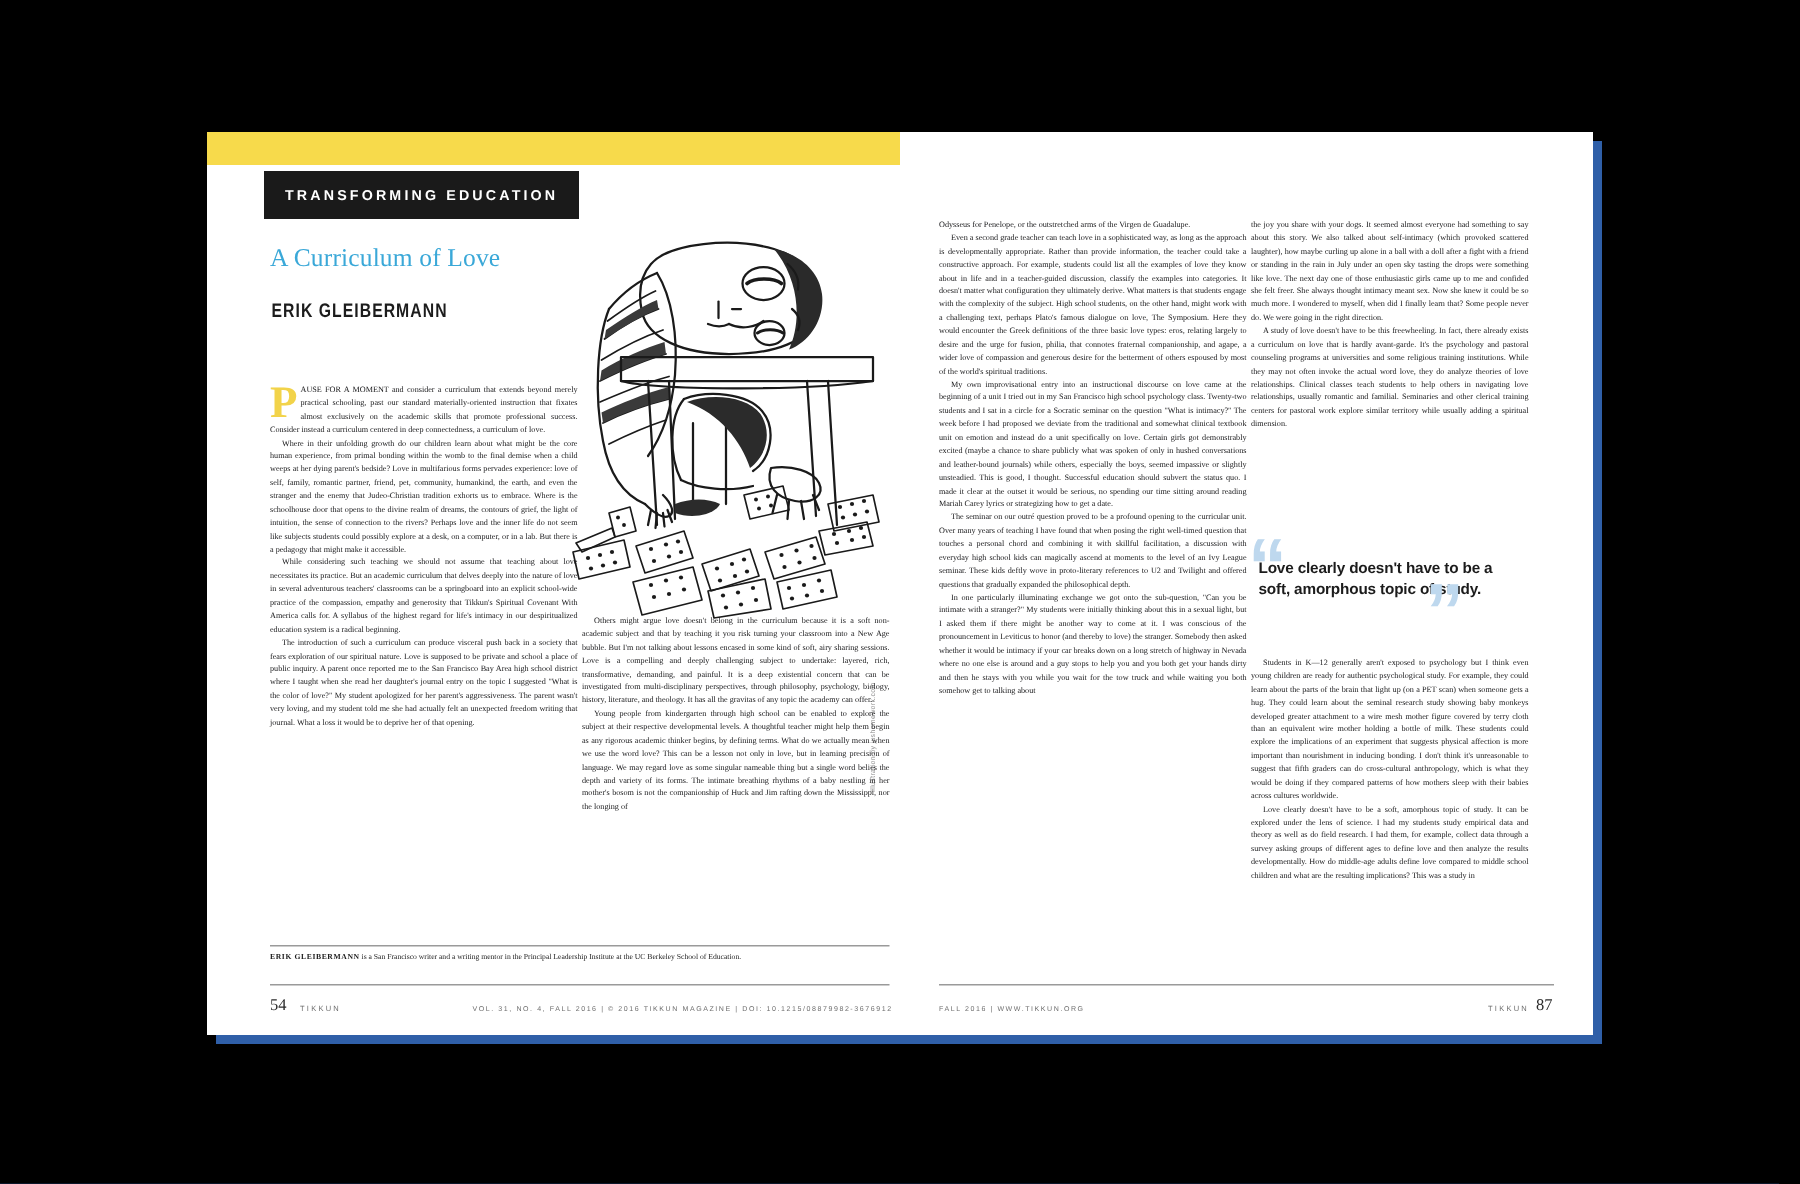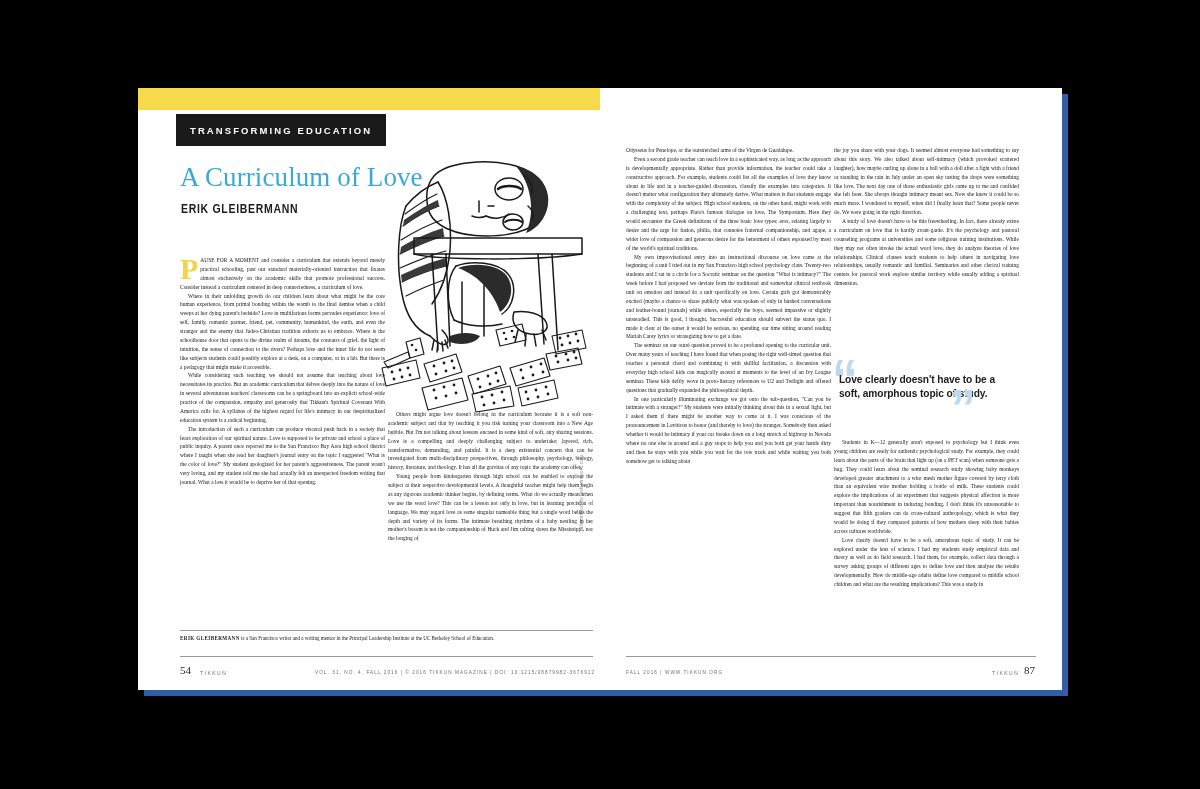--- a/index.html
+++ b/index.html
@@ -52,21 +52,21 @@
     font-size: 9.5px;
     font-weight: bold;
     letter-spacing: 2.1px;
   }
   .headline {
     position: absolute;
     left: 42px; top: 75px;
     width: 270px;
     color: #3aa8d8;
     font-family: "Liberation Serif", serif;
-    font-size: 27px;
+    font-size: 17px;
     line-height: 1.05;
     letter-spacing: 0.1px;
   }
   .byline {
     position: absolute;
     left: 43px; top: 112px;
     color: #1c1c1c;
     font-family: "Liberation Sans", sans-serif;
     font-size: 10.5px;
     font-weight: bold;

